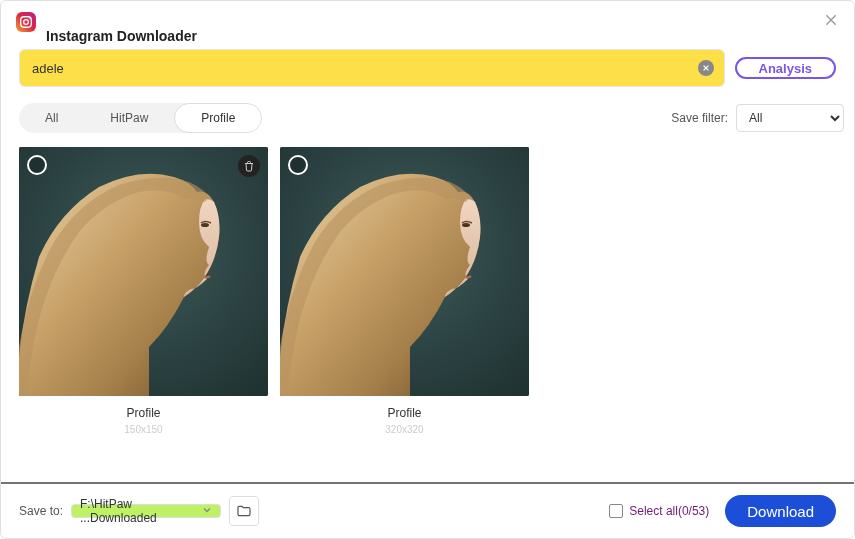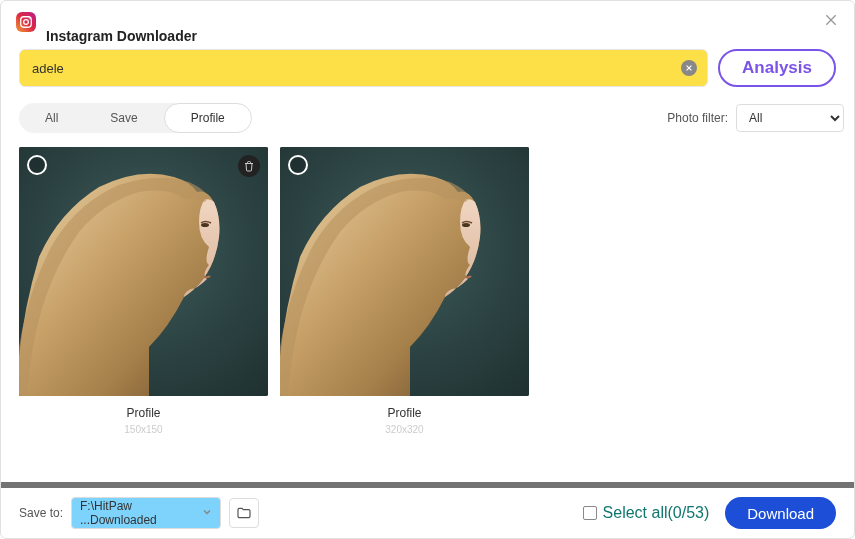--- a/index.html
+++ b/index.html
@@ -33,22 +33,22 @@
     width: 100%; border: none; background: transparent; outline: none;
     font-size: 13px; color: #333;
   }
   .search-box .clear {
     position: absolute; right: 10px; top: 50%; transform: translateY(-50%);
     width: 16px; height: 16px; border-radius: 50%; background: #888;
     display: flex; align-items: center; justify-content: center; cursor: pointer;
   }
   .search-box .clear svg { width: 8px; height: 8px; }
   .analysis-btn {
-    height: 38px; padding: 0 22px; border: 2px solid #7a54e8; border-radius: 19px;
-    background: #fff; color: #7a54e8; font-size: 17px; font-weight: 600; cursor: pointer;
+    height: 22px; padding: 0 22px; border: 2px solid #7a54e8; border-radius: 19px;
+    background: #fff; color: #7a54e8; font-size: 13px; font-weight: 600; cursor: pointer;
   }
 
   .filter-row {
     display: flex; align-items: center; padding: 6px 10px 14px 18px;
   }
   .tabs {
     display: flex; background: #f2f2f3; border-radius: 16px; height: 30px; overflow: hidden;
   }
   .tab {
     padding: 0 26px; display: flex; align-items: center; font-size: 12px; color: #555; cursor: pointer;
@@ -83,42 +83,42 @@
   }
   .thumb .delete-btn {
     position: absolute; top: 8px; right: 8px; width: 22px; height: 22px;
     border-radius: 50%; background: #222; display: flex; align-items: center; justify-content: center; cursor: pointer;
   }
   .thumb .delete-btn svg { width: 12px; height: 12px; }
   .thumb-label { font-size: 12px; color: #333; margin-top: 10px; }
   .thumb-size { font-size: 10px; color: #ccc; margin-top: 4px; }
 
   .footer {
-    display: flex; align-items: center; padding: 12px 18px; height: 56px; border-top: 6px solid #737373;
+    display: flex; align-items: center; padding: 12px 18px; height: 56px; border-top: 2px solid #737373;
   }
   .save-label { font-size: 12px; color: #555; margin-right: 8px; }
   .save-select {
-    height: 32px; width: 150px; border: 1px solid #ddd; border-radius: 4px; background: #7dd3fc;
+    height: 14px; width: 150px; border: 1px solid #ddd; border-radius: 4px; background: #bef264;
     font-size: 12px; color: #333; padding: 0 24px 0 8px; cursor: pointer; position: relative;
     display: flex; align-items: center;
   }
   .save-select .chev { position: absolute; right: 8px; top: 50%; transform: translateY(-50%); }
   .save-select .chev svg { width: 10px; height: 10px; }
   .folder-btn {
     width: 30px; height: 30px; border: 1px solid #ddd; border-radius: 4px; margin-left: 8px;
     display: flex; align-items: center; justify-content: center; cursor: pointer; background: #fff;
   }
   .folder-btn svg { width: 16px; height: 16px; }
   .select-all {
     margin-left: auto; display: flex; align-items: center; gap: 6px; cursor: pointer;
   }
   .select-all .box {
     width: 14px; height: 14px; border: 1.5px solid #888; border-radius: 2px;
   }
-  .select-all .txt { font-size: 16px; color: #0f766e; }
+  .select-all .txt { font-size: 12px; color: #701a75; }
   .download-btn {
     margin-left: 16px; height: 32px; padding: 0 22px; border: none; border-radius: 16px;
     background: #1d4ed8; color: #fff; font-size: 15px; font-weight: 500; cursor: pointer;
   }
 </style>
 </head>
 <body>
 
 <div class="window">
 
@@ -148,25 +148,25 @@
             <line x1="8" y1="2" x2="2" y2="8"></line>
         </svg>
       </div>
     </div>
     <button class="analysis-btn">Analysis</button>
   </div>
 
   <div class="filter-row">
     <div class="tabs">
       <div class="tab">All</div>
-      <div class="tab">Save</div>
+      <div class="tab">HitPaw</div>
       <div class="tab active">Profile</div>
     </div>
     <div class="time-filter">
-      <span class="label">Photo filter:</span>
+      <span class="label">Save filter:</span>
       <select>
         <option>All</option>
       </select>
     </div>
   </div>
 
   <div class="content">
 
     <div class="thumb-card">
       <div class="thumb">

